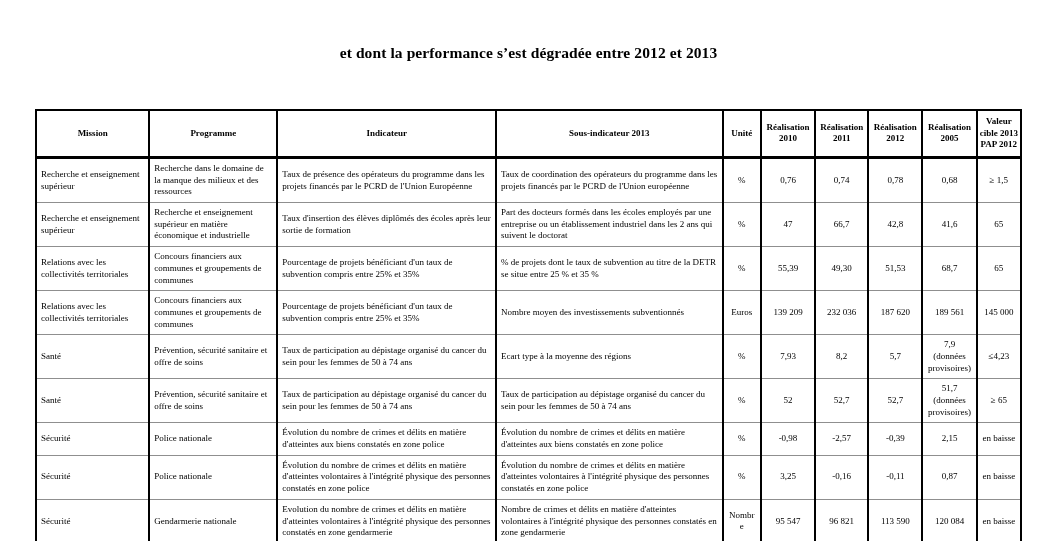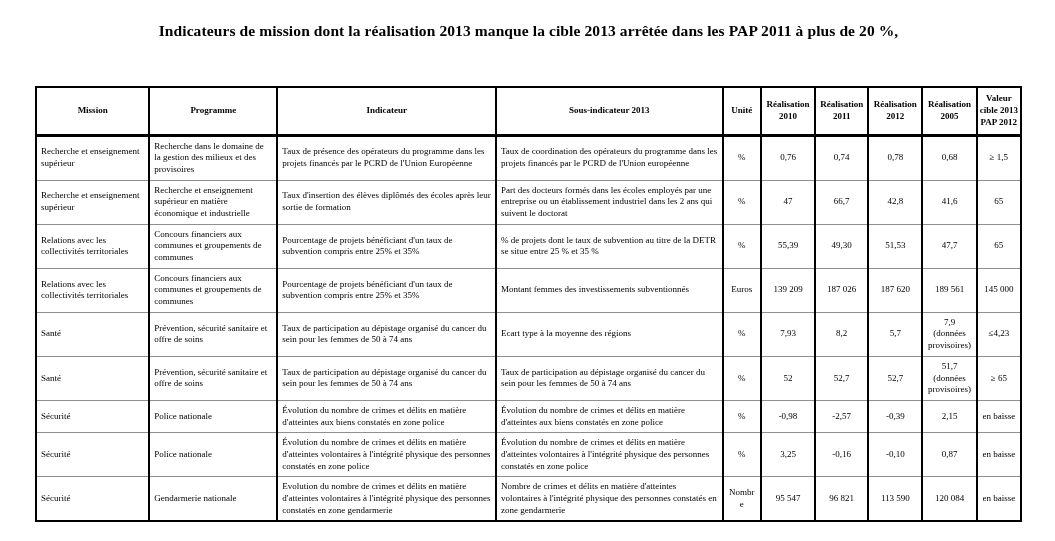--- a/index.html
+++ b/index.html
@@ -51,21 +51,22 @@
   }
   table.indicators td.left  { text-align: left; }
   table.indicators td.center{ text-align: center; }
 </style>
 </head>
 <body>
 
 <div class="page">
 
   <h1 class="doc-title">
-    <span>Indicateurs de mission dont la réalisation 2013 manque la cible 2013 arrêtée dans les PAP 2011 à plus de 20 %,</span><br>
+    <br>
+    <span>et dont la performance s’est dégradée entre 2012 et 2013</span>
   </h1>
 
   <div class="table-wrap">
     <table class="indicators">
       <colgroup>
         <col style="width:11.5%">
         <col style="width:13.0%">
         <col style="width:22.2%">
         <col style="width:23.0%">
         <col style="width:3.9%">
@@ -85,21 +86,21 @@
           <th>Réalisation 2010</th>
           <th>Réalisation 2011</th>
           <th>Réalisation 2012</th>
           <th>Réalisation 2005</th>
           <th>Valeur cible 2013 PAP 2012</th>
         </tr>
       </thead>
       <tbody>
           <tr>
             <td class="left">Recherche et enseignement supérieur</td>
-            <td class="left">Recherche dans le domaine de la gestion des milieux et des provisoires</td>
+            <td class="left">Recherche dans le domaine de la manque des milieux et des ressources</td>
             <td class="left">Taux de présence des opérateurs du programme dans les projets financés par le PCRD de l'Union Européenne</td>
             <td class="left">Taux de coordination des opérateurs du programme dans les projets financés par le PCRD de l'Union européenne</td>
             <td class="center">%</td>
             <td class="center">0,76</td>
             <td class="center">0,74</td>
             <td class="center">0,78</td>
             <td class="center">0,68</td>
             <td class="center">≥ 1,5</td>
           </tr>
           <tr>
@@ -116,31 +117,31 @@
           </tr>
           <tr>
             <td class="left">Relations avec les collectivités territoriales</td>
             <td class="left">Concours financiers aux communes et groupements de communes</td>
             <td class="left">Pourcentage de projets bénéficiant d'un taux de subvention compris entre 25% et 35%</td>
             <td class="left">% de projets dont le taux de subvention au titre de la DETR se situe entre 25 % et 35 %</td>
             <td class="center">%</td>
             <td class="center">55,39</td>
             <td class="center">49,30</td>
             <td class="center">51,53</td>
-            <td class="center">47,7</td>
+            <td class="center">68,7</td>
             <td class="center">65</td>
           </tr>
           <tr>
             <td class="left">Relations avec les collectivités territoriales</td>
             <td class="left">Concours financiers aux communes et groupements de communes</td>
             <td class="left">Pourcentage de projets bénéficiant d'un taux de subvention compris entre 25% et 35%</td>
-            <td class="left">Montant femmes des investissements subventionnés</td>
+            <td class="left">Nombre moyen des investissements subventionnés</td>
             <td class="center">Euros</td>
             <td class="center">139 209</td>
-            <td class="center">187 026</td>
+            <td class="center">232 036</td>
             <td class="center">187 620</td>
             <td class="center">189 561</td>
             <td class="center">145 000</td>
           </tr>
           <tr>
             <td class="left">Santé</td>
             <td class="left">Prévention, sécurité sanitaire et offre de soins</td>
             <td class="left">Taux de participation au dépistage organisé du cancer du sein pour les femmes de 50 à 74 ans</td>
             <td class="left">Ecart type à la moyenne des régions</td>
             <td class="center">%</td>
@@ -175,21 +176,21 @@
             <td class="center">en baisse</td>
           </tr>
           <tr>
             <td class="left">Sécurité</td>
             <td class="left">Police nationale</td>
             <td class="left">Évolution du nombre de crimes et délits en matière d'atteintes volontaires à l'intégrité physique des personnes constatés en zone police</td>
             <td class="left">Évolution du nombre de crimes et délits en matière d'atteintes volontaires à l'intégrité physique des personnes constatés en zone police</td>
             <td class="center">%</td>
             <td class="center">3,25</td>
             <td class="center">-0,16</td>
-            <td class="center">-0,10</td>
+            <td class="center">-0,11</td>
             <td class="center">0,87</td>
             <td class="center">en baisse</td>
           </tr>
           <tr>
             <td class="left">Sécurité</td>
             <td class="left">Gendarmerie nationale</td>
             <td class="left">Evolution du nombre de crimes et délits en matière d'atteintes volontaires à l'intégrité physique des personnes constatés en zone gendarmerie</td>
             <td class="left">Nombre de crimes et délits en matière d'atteintes volontaires à l'intégrité physique des personnes constatés en zone gendarmerie</td>
             <td class="center">Nombre</td>
             <td class="center">95 547</td>

